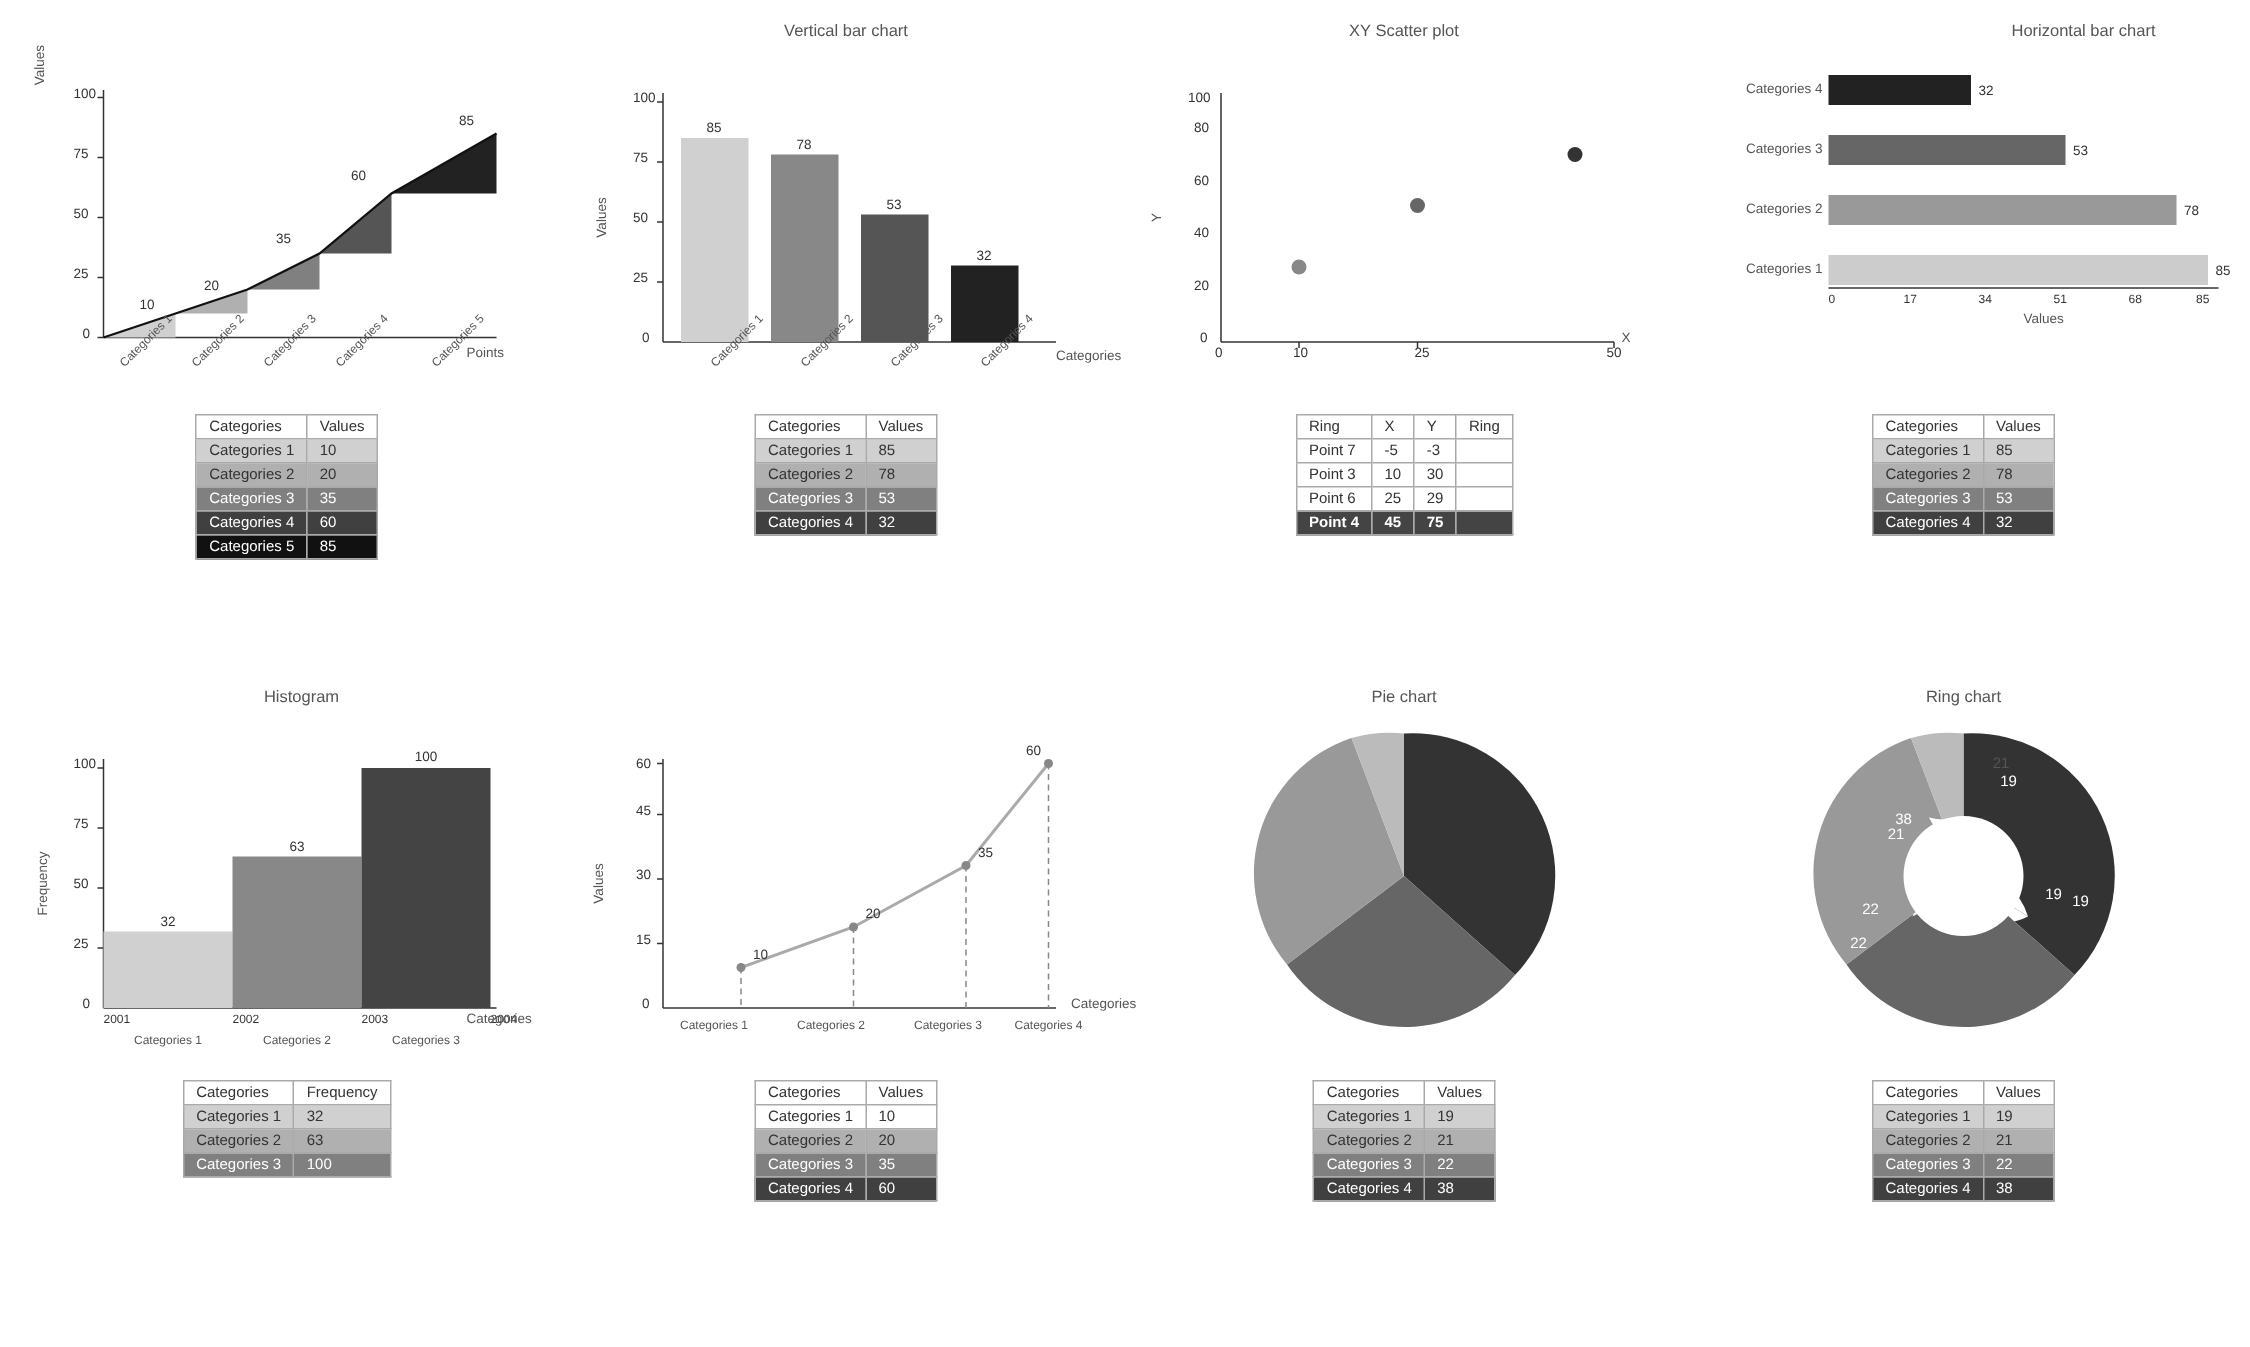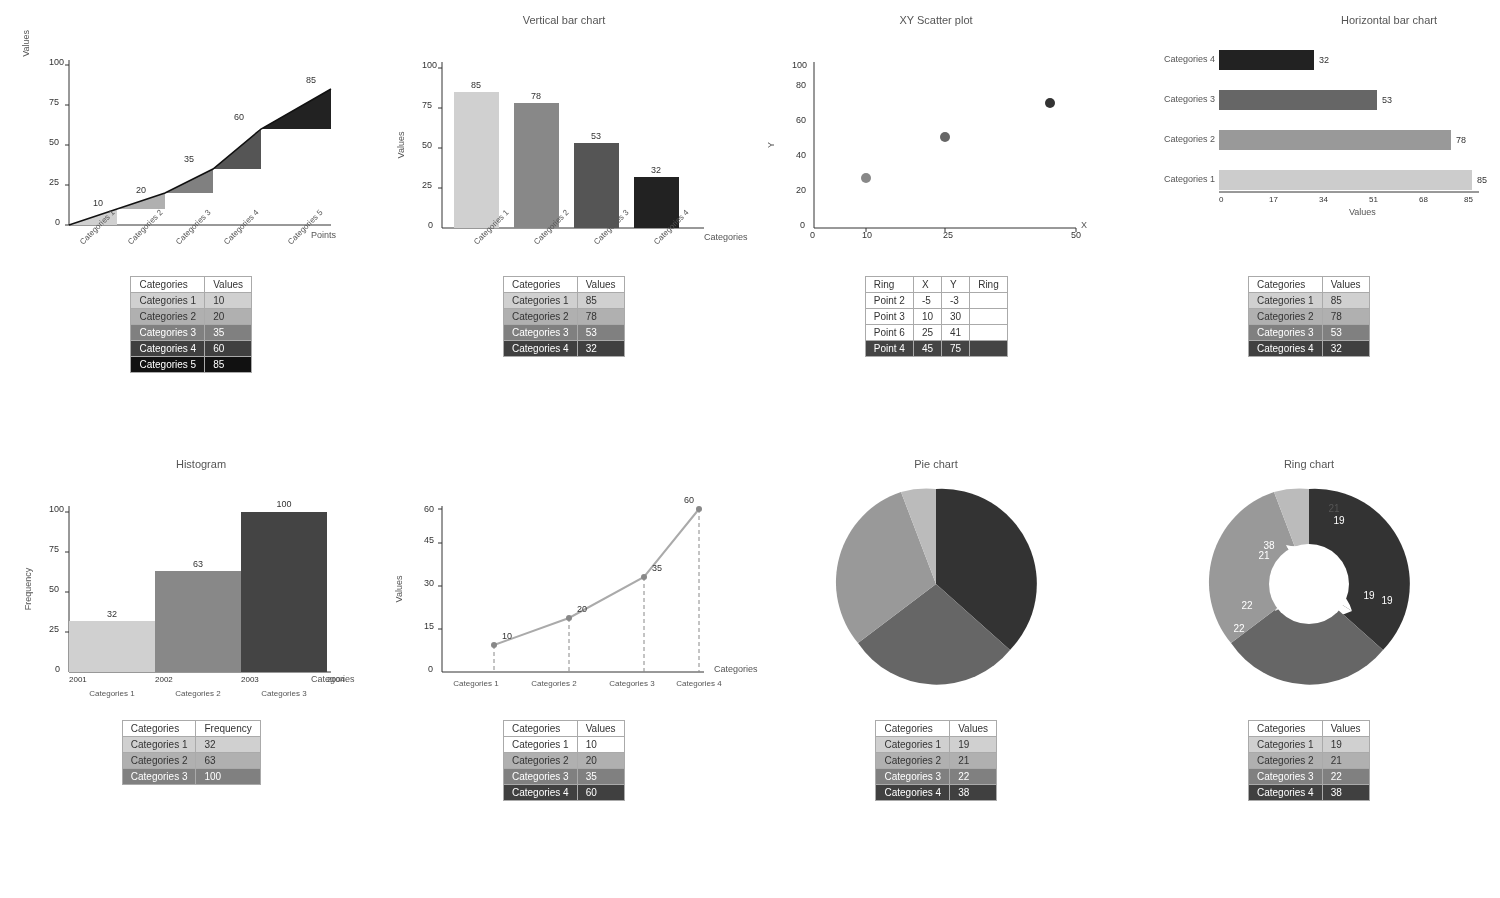--- a/index.html
+++ b/index.html
@@ -238,38 +238,38 @@
 
     <table>
       <tbody>
           <tr>
             <th>Ring</th>
             <th>X</th>
             <th>Y</th>
             <th>Ring</th>
           </tr>
       <tr>
-            <td>Point 2</td>
+            <td>Point 7</td>
             <td>-5</td>
             <td>-3</td>
             <td></td>
           </tr>
       <tr>
             <td>Point 3</td>
             <td>10</td>
             <td>30</td>
             <td></td>
           </tr>
       <tr>
             <td>Point 6</td>
             <td>25</td>
-            <td>41</td>
+            <td>29</td>
             <td></td>
           </tr>
-      <tr style="background:#444;color:#fff;">
+      <tr style="background:#444;color:#fff;font-weight:bold;">
             <td>Point 4</td>
             <td>45</td>
             <td>75</td>
             <td></td>
           </tr>
     </tbody>
       </table>
   </div>
 
   <div class="chart-cell">

